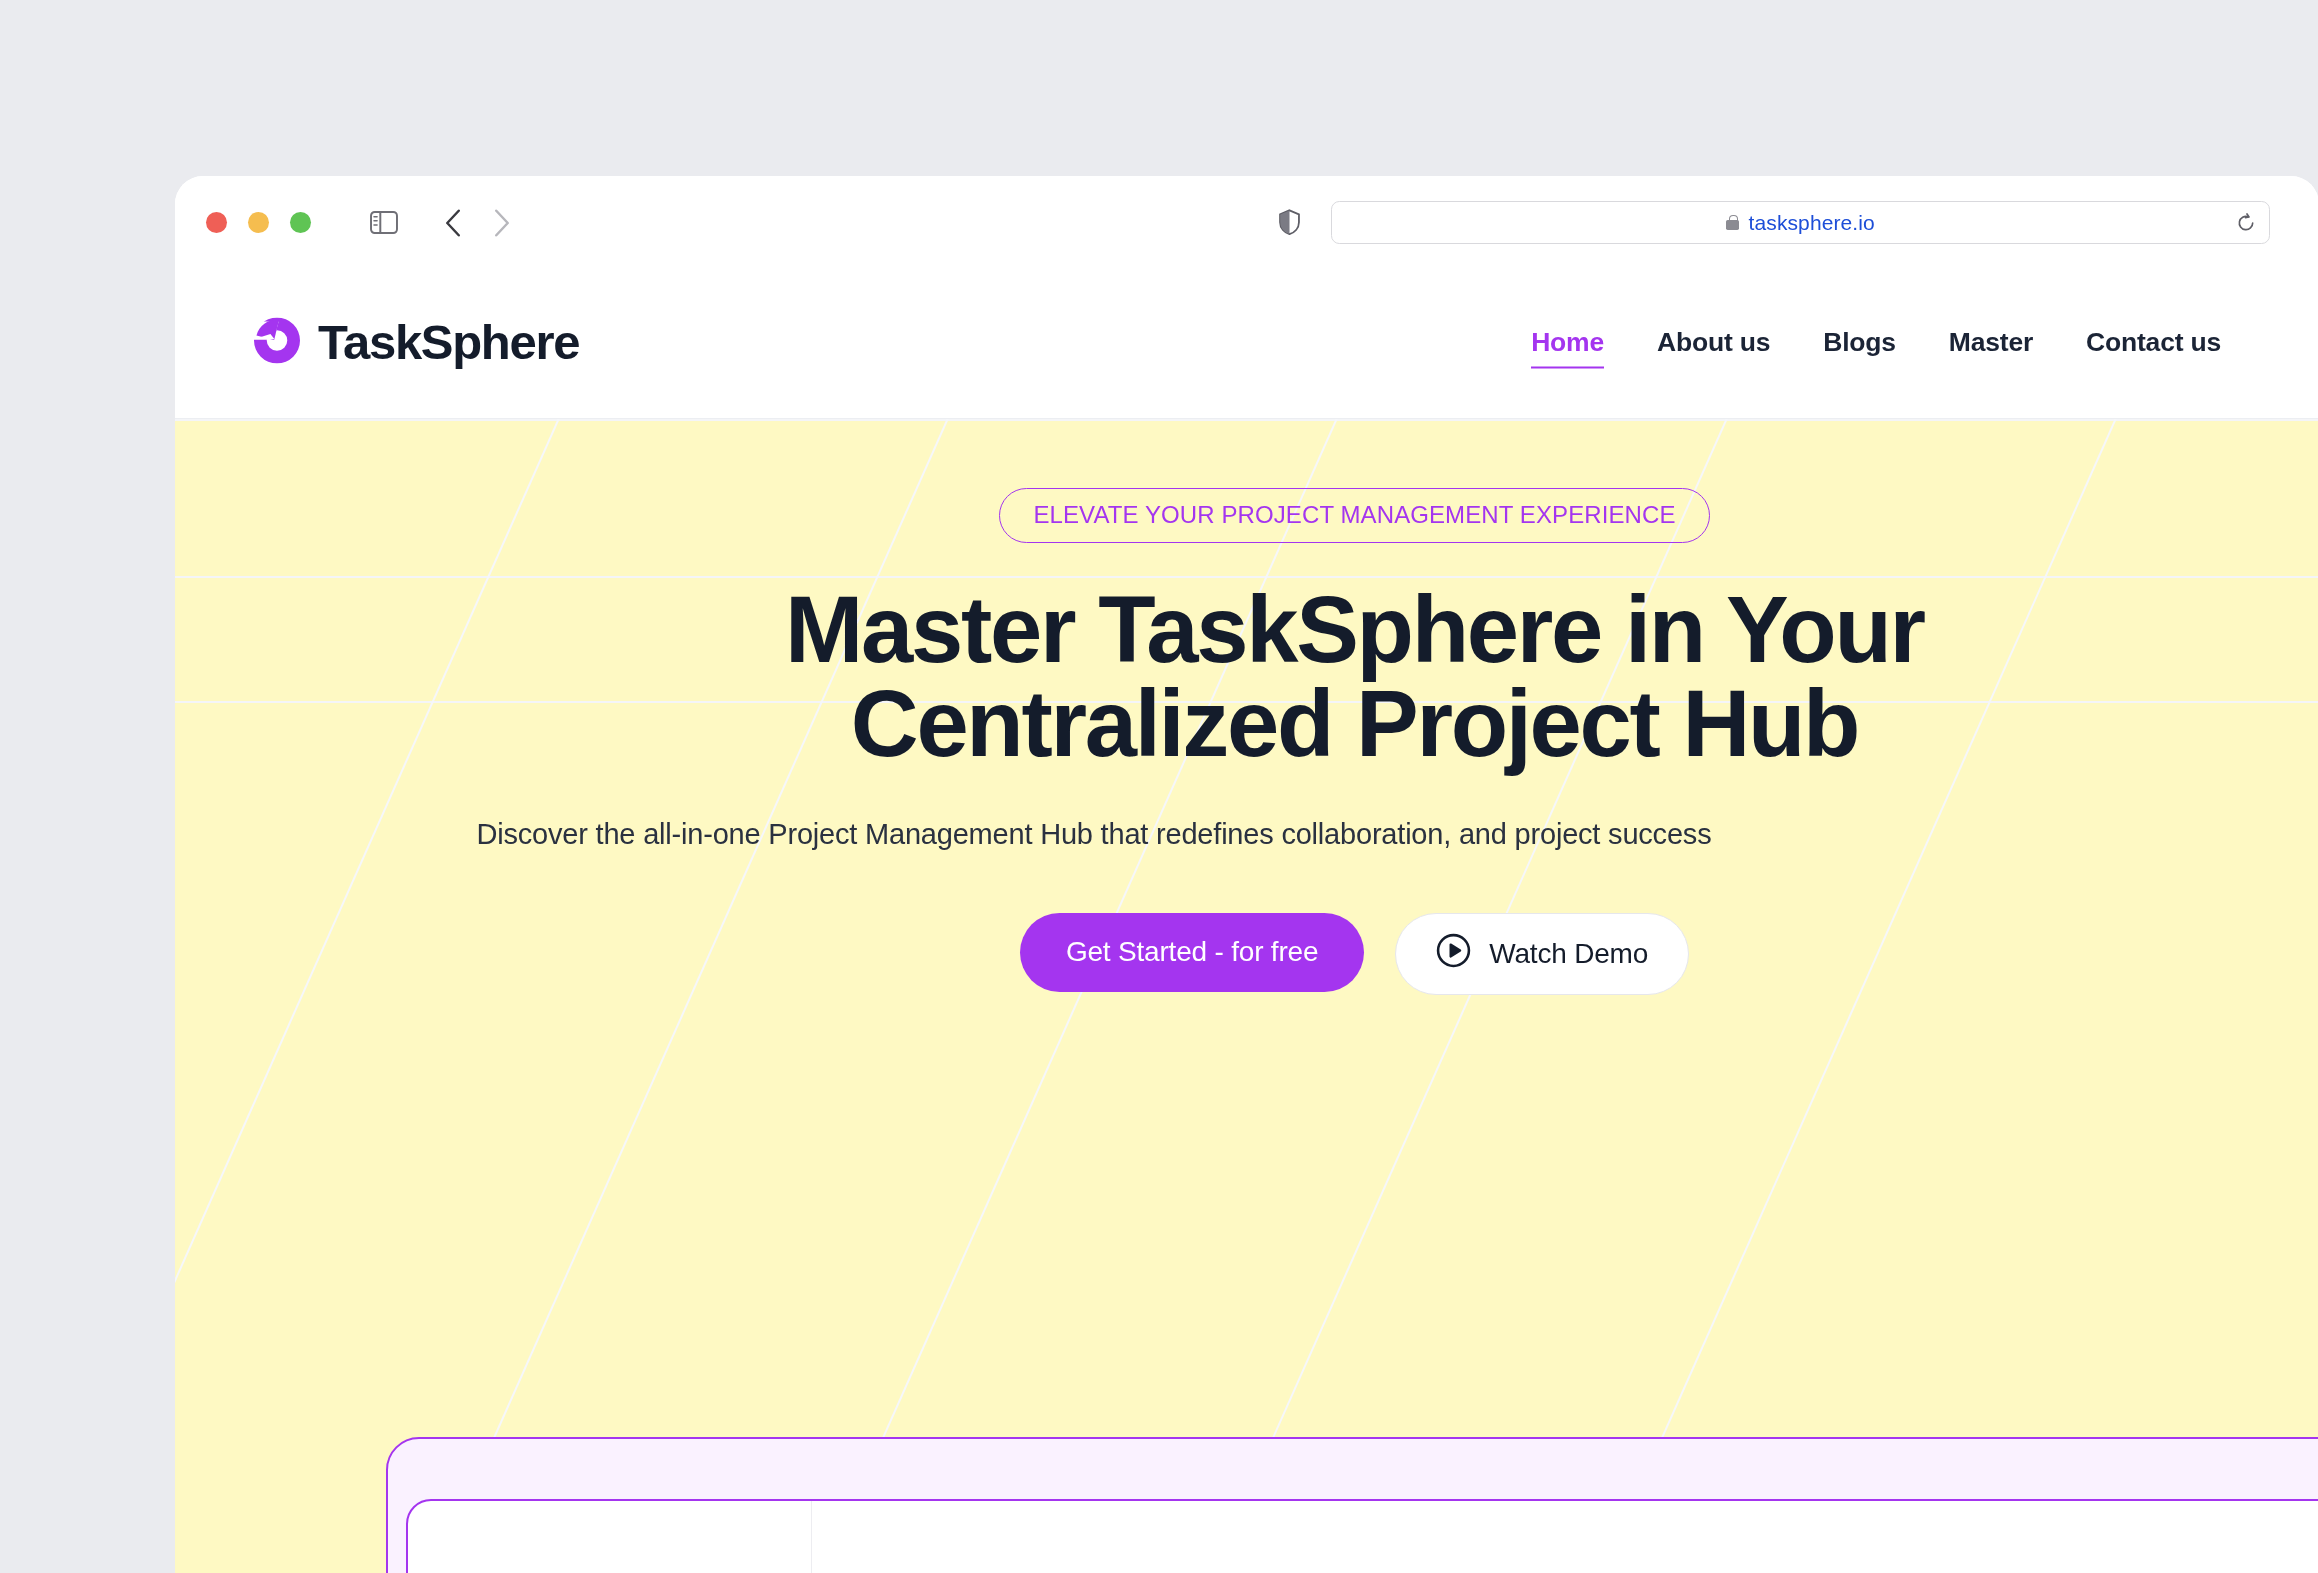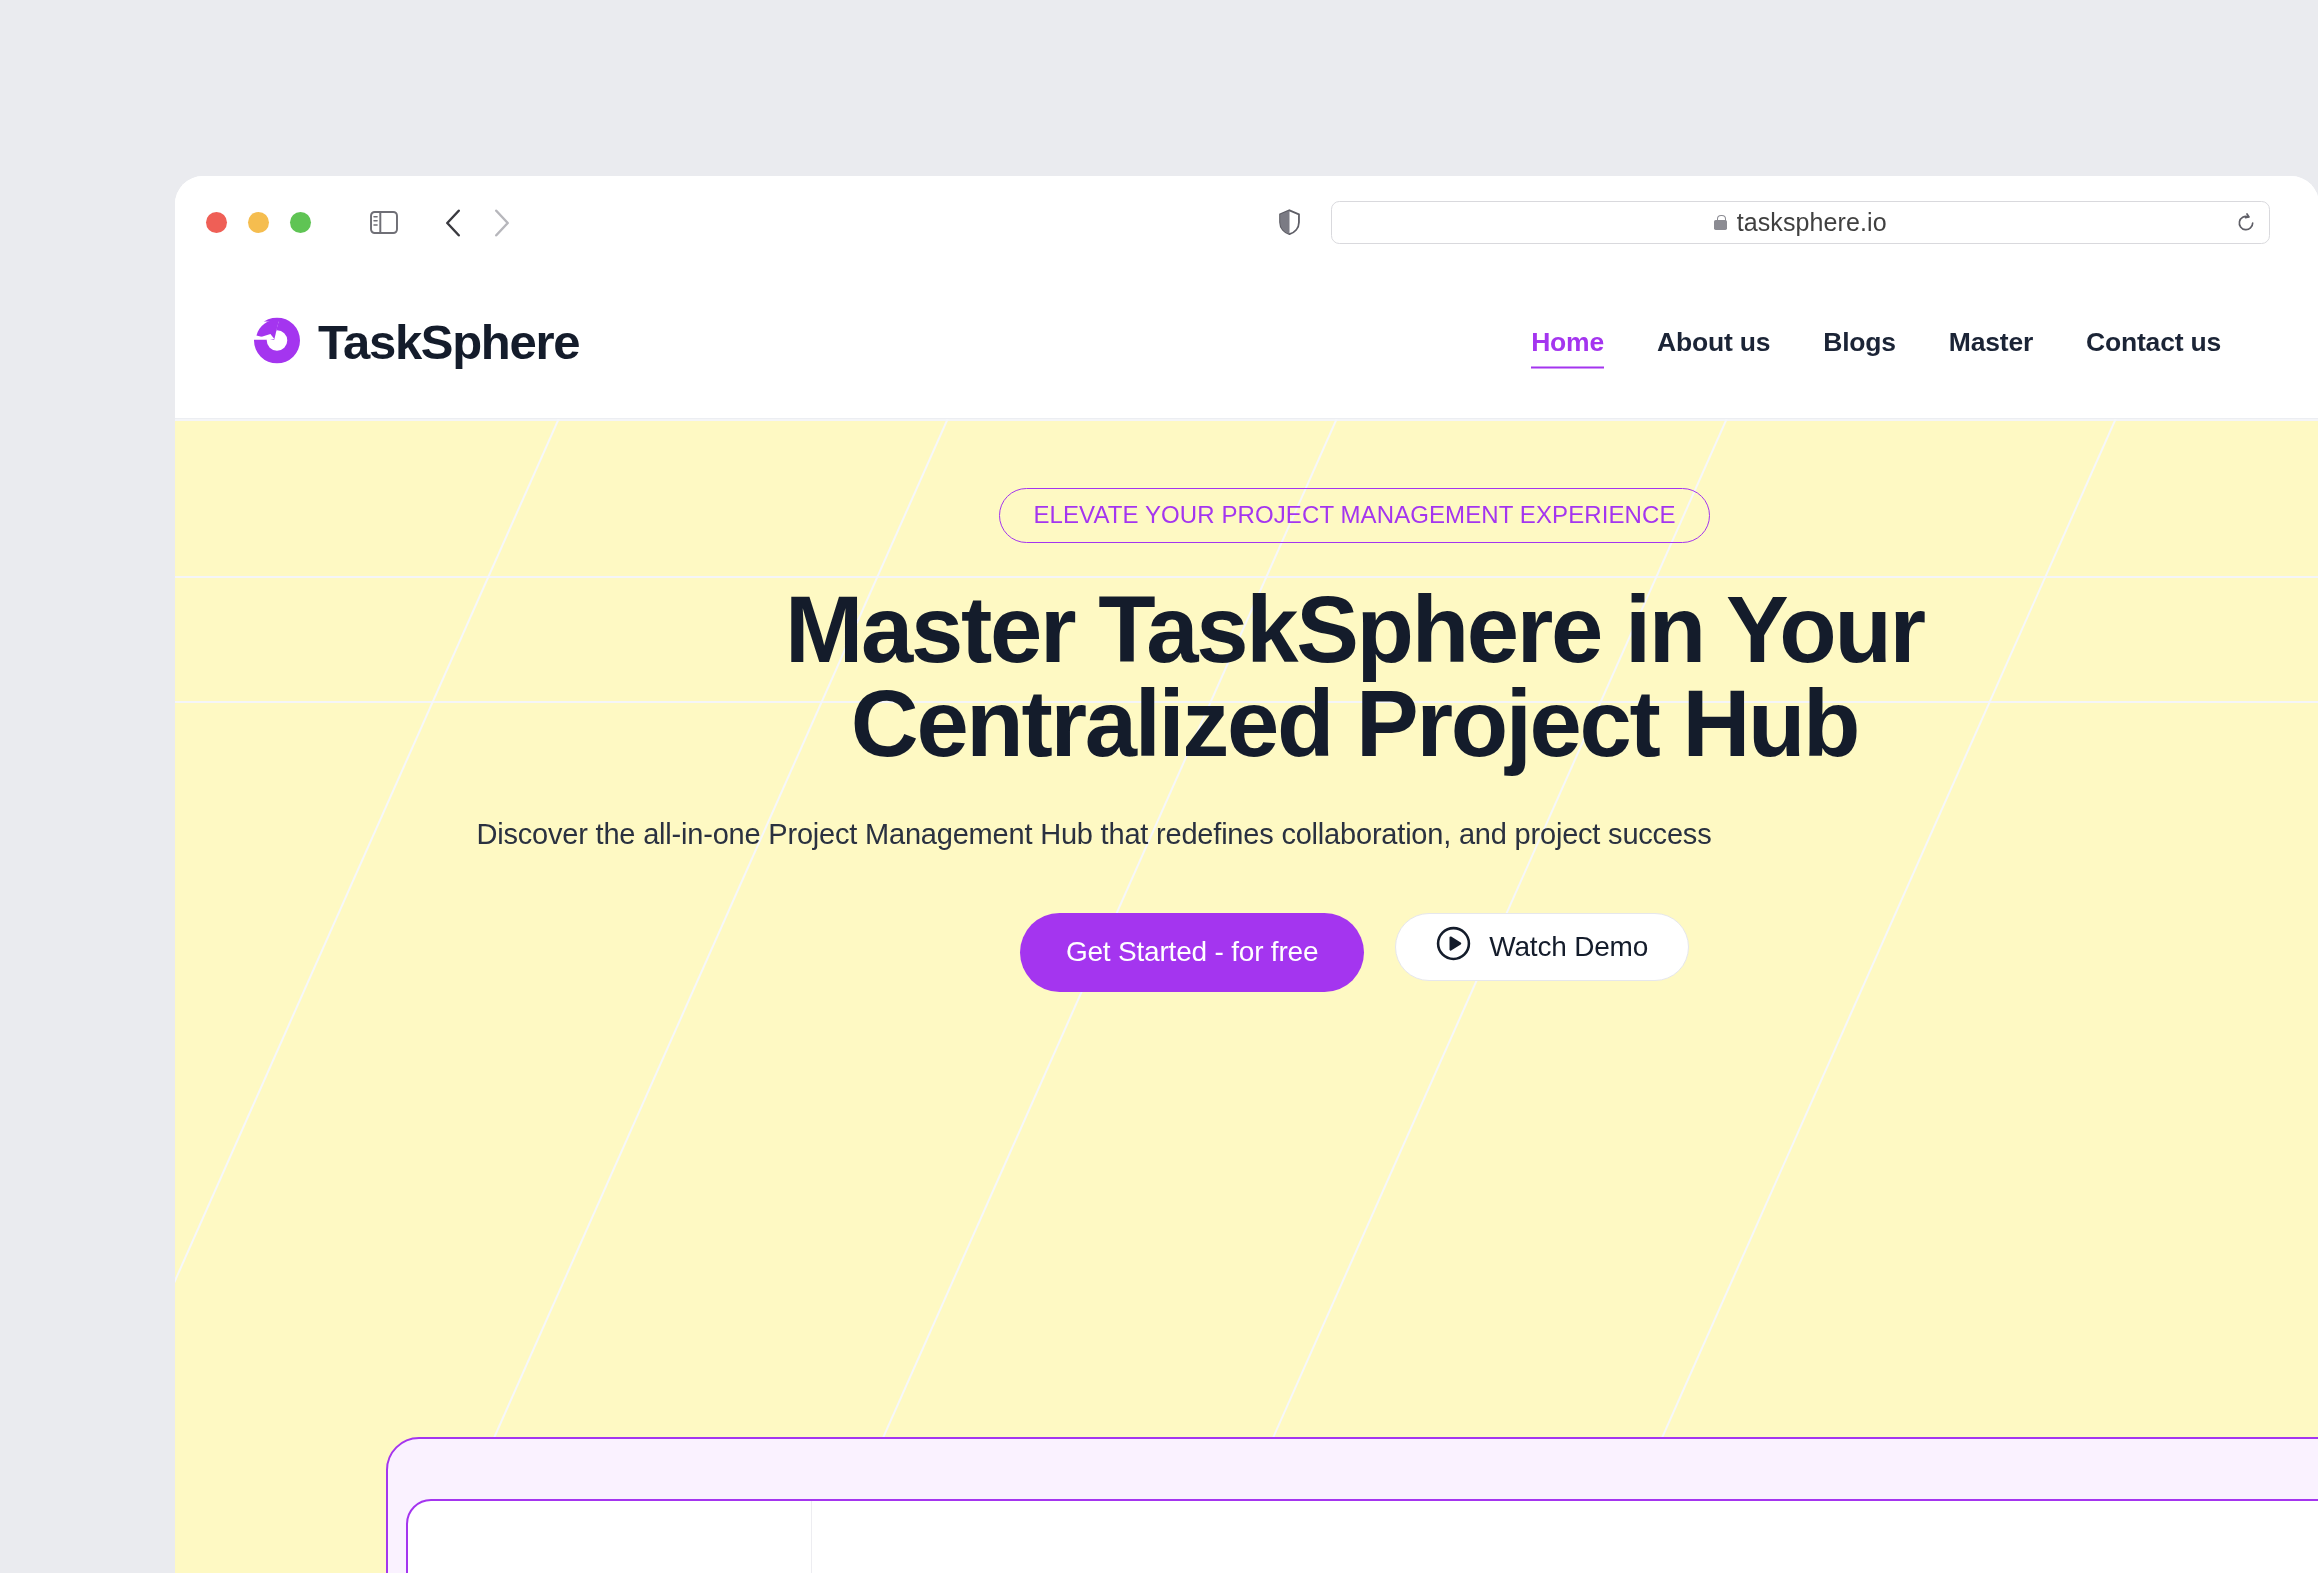--- a/index.html
+++ b/index.html
@@ -113,22 +113,22 @@
   .lock-icon .body {
     position: absolute;
     left: 0;
     top: 5.8px;
     width: 12.4px;
     height: 10px;
     background: #8b8b92;
     border-radius: 1.7px;
   }
   .url-text {
-    font-size: 25px;
-    color: #404040;
+    font-size: 21px;
+    color: #1d4ed8;
     letter-spacing: 0.1px;
   }
   .reload-icon {
     position: absolute;
     right: 13.2px;
     top: 10.8px;
     width: 20px;
     height: 20px;
   }
 
@@ -285,21 +285,21 @@
   }
   .btn-secondary {
     background: #ffffff;
     color: #141c2b;
     border: 1.4px solid #e6e7ec;
     border-radius: 827px;
     font-size: 28px;
     font-weight: 500;
     letter-spacing: -0.2px;
     padding: 0 40px;
-    height: 68px;
+    height: 82px;
     display: flex;
     align-items: center;
     gap: 18px;
     font-family: "Liberation Sans", sans-serif;
     cursor: pointer;
   }
 
   
   .preview-outer {
     position: absolute;

